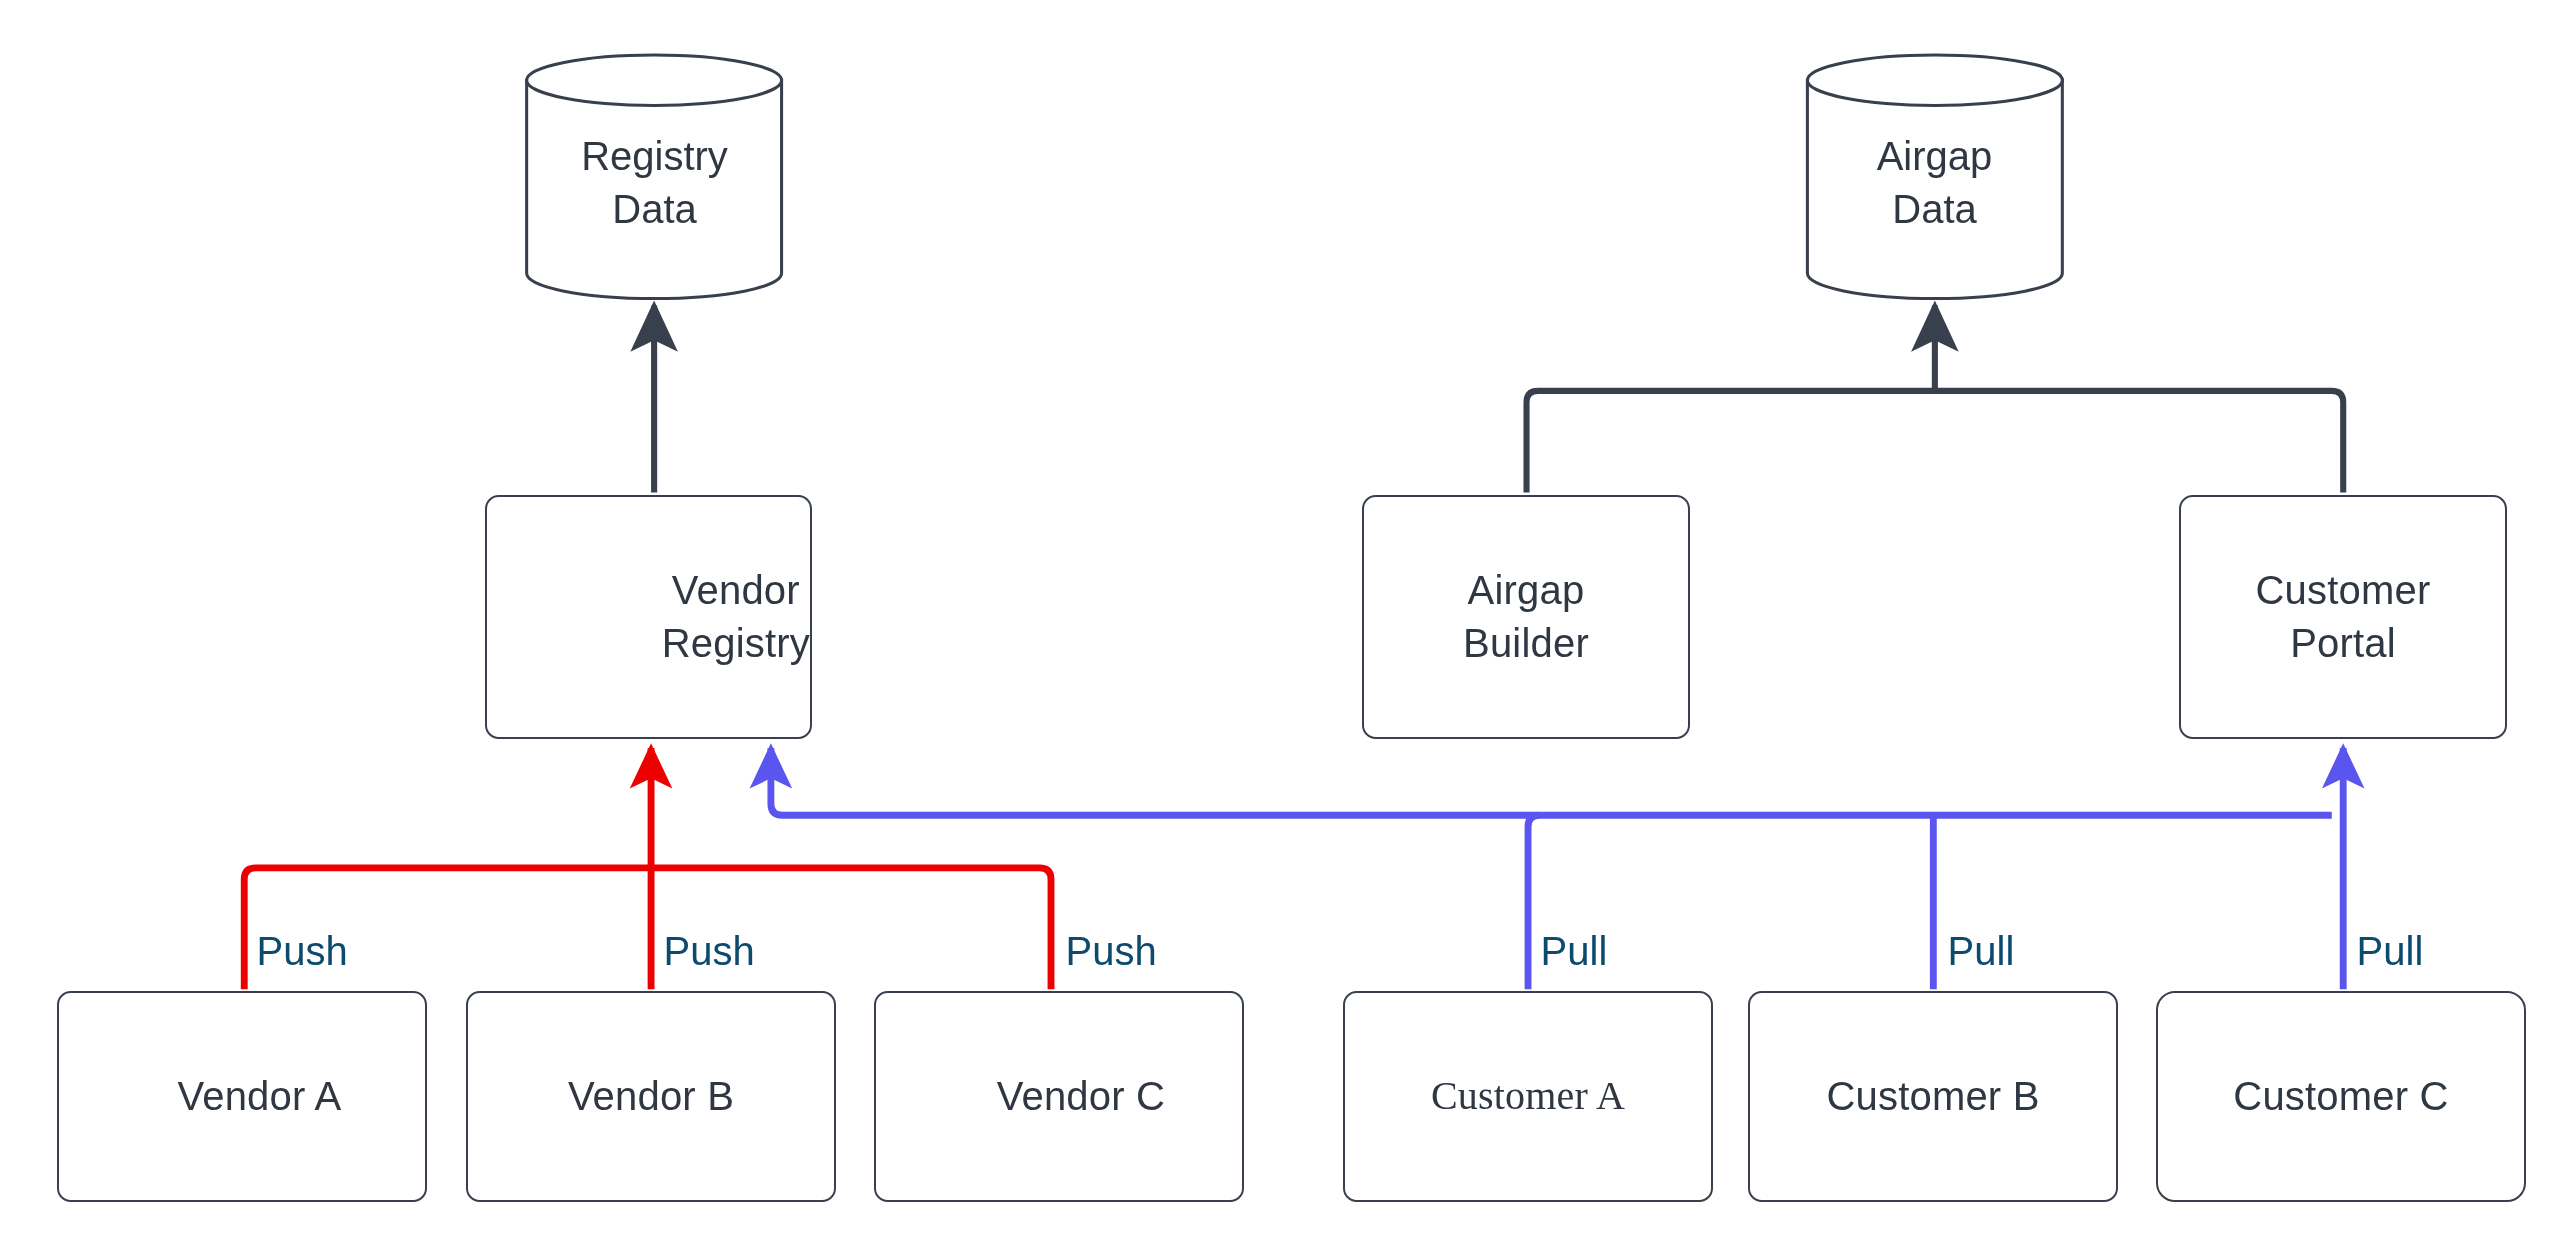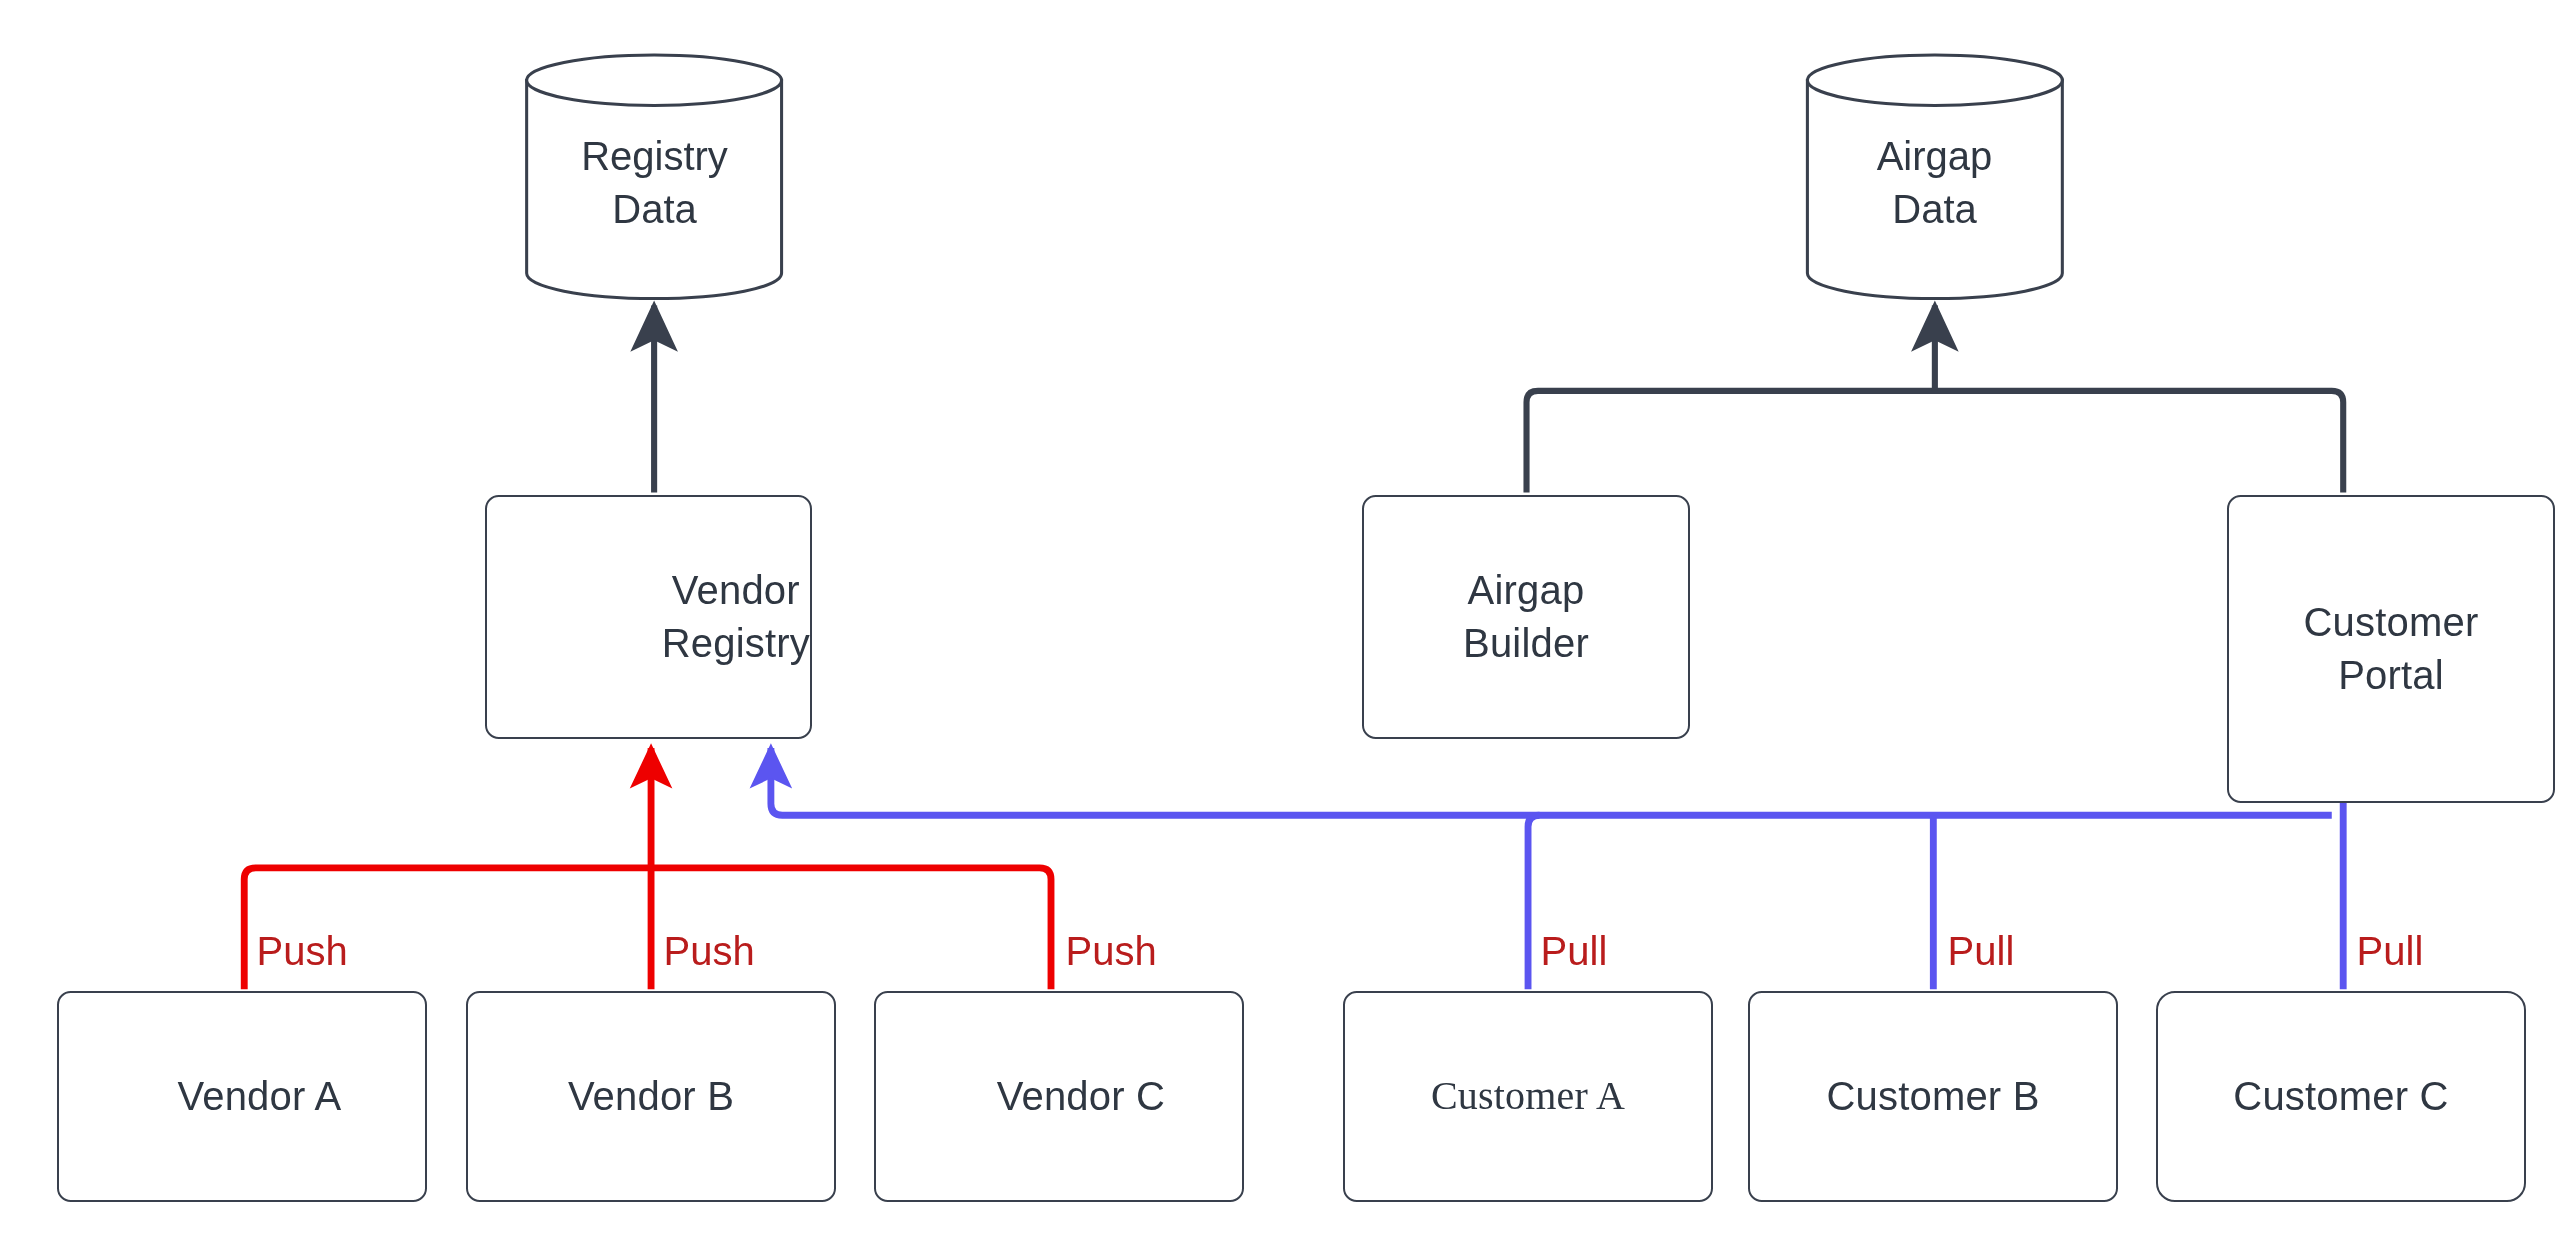--- a/index.html
+++ b/index.html
@@ -59,21 +59,21 @@
     width: 100%;
     text-align: center;
     color: #2f3742;
     font-size: 40px;
     line-height: 1.32;
     white-space: pre-line;
     pointer-events: none;
   }
   .edge-label {
     position: absolute;
-    color: #b91c1c;
+    color: #0c4a6e;
     font-size: 40px;
     line-height: 1;
     background: #ffffff;
     padding: 0 4.6px;
     white-space: nowrap;
   }
 </style>
 </head>
 <body>
 
@@ -125,21 +125,21 @@
 Data</div>
 
     <div class="node-box" style="left:485px; top:495px; width:327px; height:244px;justify-content:flex-end;">
       <span class="node-label">Vendor
 Registry</span>
     </div>
     <div class="node-box" style="left:1362px; top:495px; width:328px; height:244px;">
       <span class="node-label">Airgap
 Builder</span>
     </div>
-    <div class="node-box" style="left:2179px; top:495px; width:328px; height:308px;margin-left:48px;">
+    <div class="node-box" style="left:2179px; top:495px; width:328px; height:244px;">
       <span class="node-label">Customer
 Portal</span>
     </div>
 
     <div class="node-box" style="left:57px; top:991px; width:370px; height:211px;padding-left:35px;">
       <span class="node-label">Vendor A</span>
     </div>
     <div class="node-box" style="left:466px; top:991px; width:370px; height:211px;">
       <span class="node-label">Vendor B</span>
     </div>

